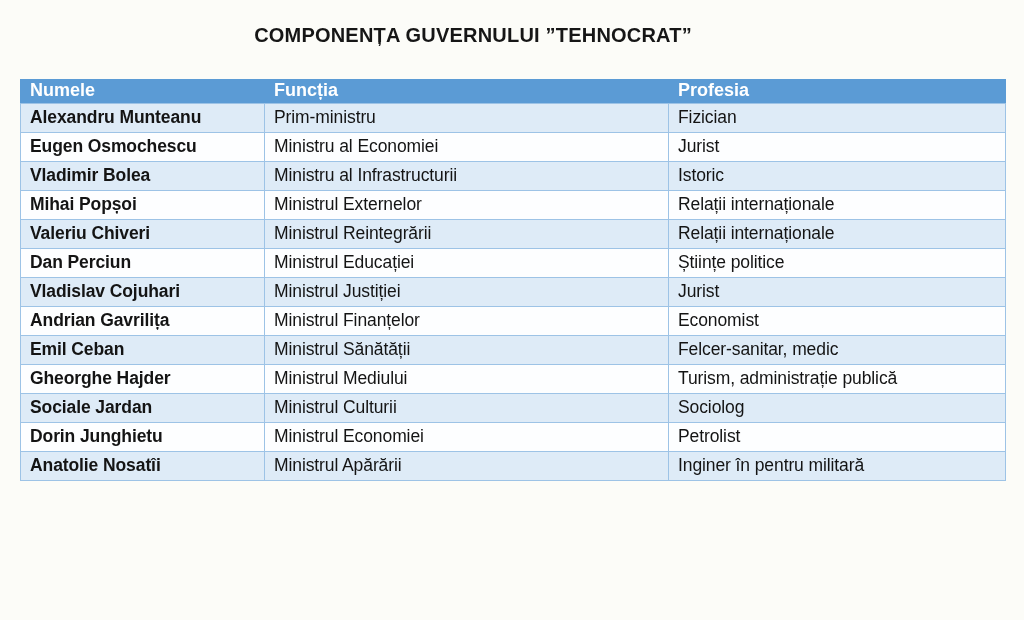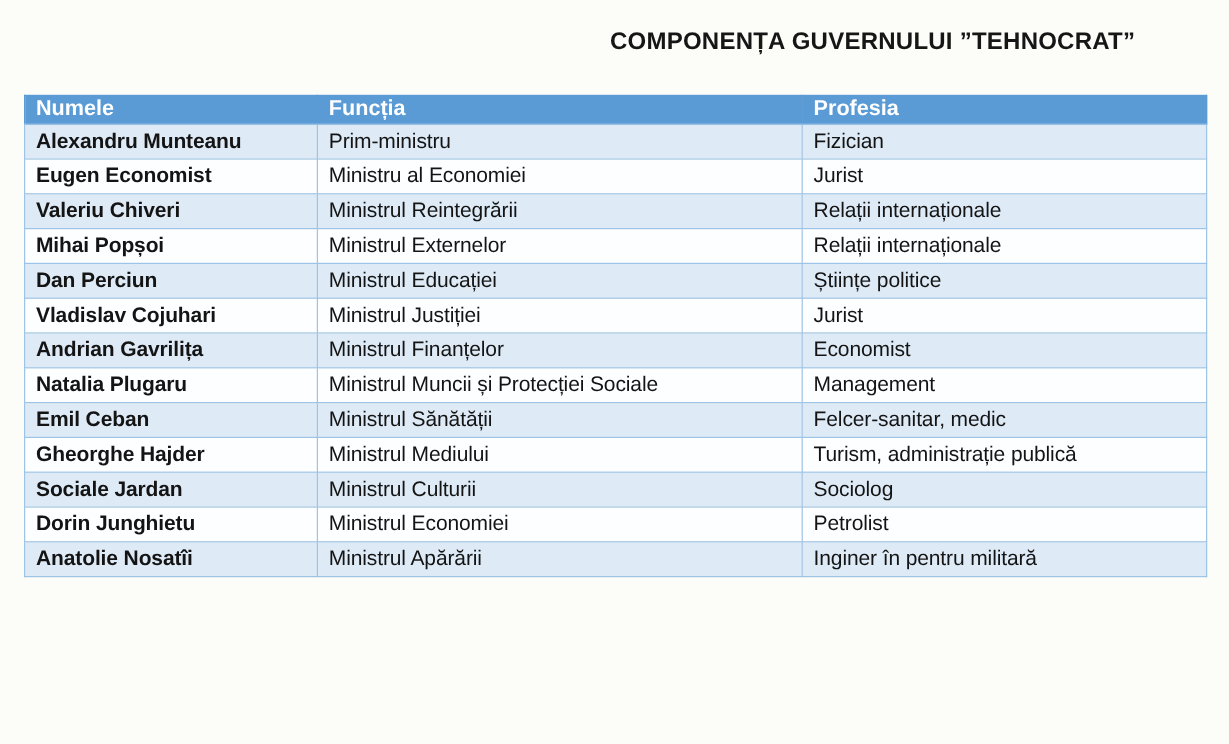--- a/index.html
+++ b/index.html
@@ -16,21 +16,21 @@
   body{
     position:relative;
     width:1024px;height:620px;
     background:var(--page-bg);
     font-family:"Liberation Sans",sans-serif;
     overflow:hidden;
   }
   .slide-title{
     position:absolute;
     top:24px;left:0;width:946px;
-    text-align:right;
+    text-align:center;
     font-size:20px;
     font-weight:bold;
     letter-spacing:0.2px;
     color:#161616;
   }
   table.gov-table{
     position:absolute;
     left:20px;top:79px;
     width:985px;
     border-collapse:collapse;
@@ -80,53 +80,53 @@
       <th>Profesia</th>
     </tr>
   </thead>
   <tbody>
       <tr>
     <td class="c-name">Alexandru Munteanu</td>
     <td class="c-func">Prim-ministru</td>
     <td class="c-prof">Fizician</td>
   </tr>
       <tr>
-    <td class="c-name">Eugen Economist</td>
+    <td class="c-name">Eugen Osmochescu</td>
     <td class="c-func">Ministru al Economiei</td>
     <td class="c-prof">Jurist</td>
   </tr>
       <tr>
-    <td class="c-name">Valeriu Chiveri</td>
-    <td class="c-func">Ministrul Reintegrării</td>
-    <td class="c-prof">Relații internaționale</td>
+    <td class="c-name">Vladimir Bolea</td>
+    <td class="c-func">Ministru al Infrastructurii</td>
+    <td class="c-prof">Istoric</td>
   </tr>
       <tr>
     <td class="c-name">Mihai Popșoi</td>
     <td class="c-func">Ministrul Externelor</td>
+    <td class="c-prof">Relații internaționale</td>
+  </tr>
+      <tr>
+    <td class="c-name">Valeriu Chiveri</td>
+    <td class="c-func">Ministrul Reintegrării</td>
     <td class="c-prof">Relații internaționale</td>
   </tr>
       <tr>
     <td class="c-name">Dan Perciun</td>
     <td class="c-func">Ministrul Educației</td>
     <td class="c-prof">Științe politice</td>
   </tr>
       <tr>
     <td class="c-name">Vladislav Cojuhari</td>
     <td class="c-func">Ministrul Justiției</td>
     <td class="c-prof">Jurist</td>
   </tr>
       <tr>
     <td class="c-name">Andrian Gavrilița</td>
     <td class="c-func">Ministrul Finanțelor</td>
     <td class="c-prof">Economist</td>
-  </tr>
-      <tr>
-    <td class="c-name">Natalia Plugaru</td>
-    <td class="c-func">Ministrul Muncii și Protecției Sociale</td>
-    <td class="c-prof">Management</td>
   </tr>
       <tr>
     <td class="c-name">Emil Ceban</td>
     <td class="c-func">Ministrul Sănătății</td>
     <td class="c-prof">Felcer-sanitar, medic</td>
   </tr>
       <tr>
     <td class="c-name">Gheorghe Hajder</td>
     <td class="c-func">Ministrul Mediului</td>
     <td class="c-prof">Turism, administrație publică</td>

